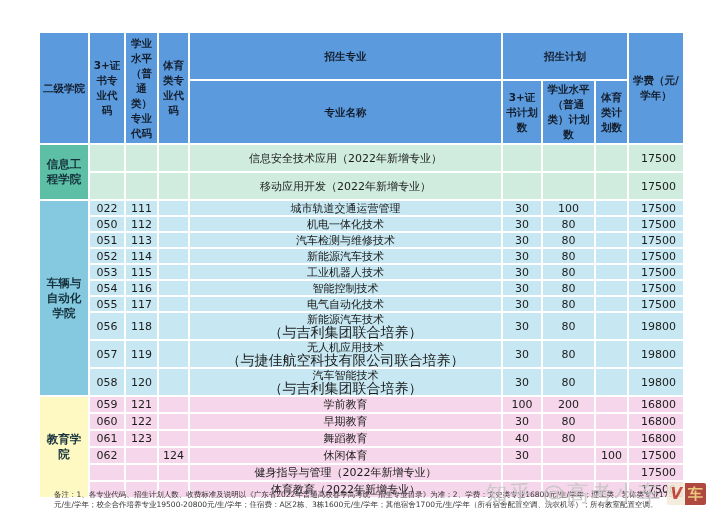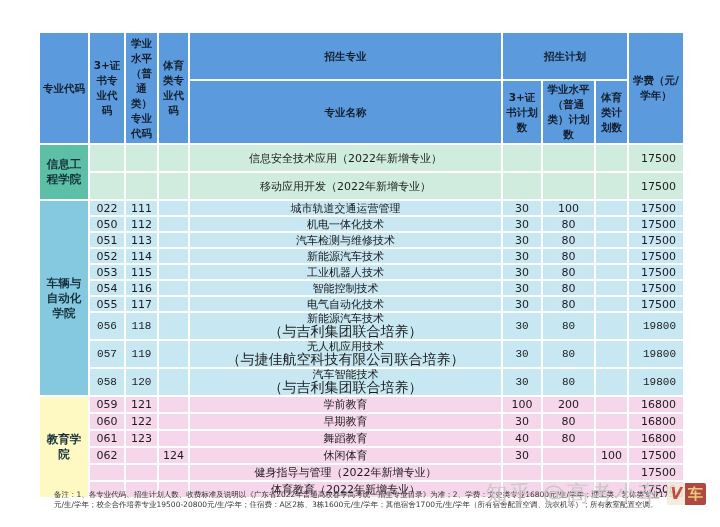--- a/index.html
+++ b/index.html
@@ -13,21 +13,21 @@
     border:2px solid #ffffff;padding:0;text-align:center;vertical-align:middle;
     overflow:hidden;
   }
   .admission thead th{
     background:#5b9bdd;color:#141e2e;font-weight:bold;font-size:10.5px;line-height:15px;
     padding:1px 2px;
   }
   .admission thead tr.h1{height:48px;}
   .admission thead tr.h2{height:54px;}
   .admission tbody tr{height:16px;}
-  .admission tbody tr.tall{height:24px;font-family:Liberation Mono, monospace;}
+  .admission tbody tr.tall{height:24px;}
   .admission tbody tr.green-row{height:28px;}
   .admission tbody tr.pink-row{height:17px;}
   .admission tbody td{font-size:11px;line-height:13px;color:#1c1c1c;}
   .admission td.college-label{font-weight:bold;font-size:11.5px;line-height:15px;color:#15303a;padding:0 3px;}
   .green-label{background:#5cbfa6;}
   .blue-label{background:#85c9e1;}
   .pink-label{background:#e38fca;}
   .green-row td{background:#cfecdf;}
   .blue-row td{background:#c7e8f2;}
   .pink-row td{background:#f6d6ea;}
@@ -62,21 +62,21 @@
           <col style="width:33px">
           <col style="width:31px">
         <col style="width:313px">
           <col style="width:40px">
           <col style="width:53px">
           <col style="width:33px">
         <col style="width:56px">
       </colgroup>
       <thead>
         <tr class="h1">
-          <th rowspan="2">专业代码</th>
+          <th rowspan="2">二级学院</th>
           <th rowspan="2">3+证书专业代码</th>
           <th rowspan="2">学业水平（普通类）专业代码</th>
           <th rowspan="2">体育类专业代码</th>
           <th>招生专业</th>
           <th colspan="3">招生计划</th>
           <th rowspan="2">学费（元/学年）</th>
         </tr>
         <tr class="h2">
           <th>专业名称</th>
           <th>3+证书计划数</th>

